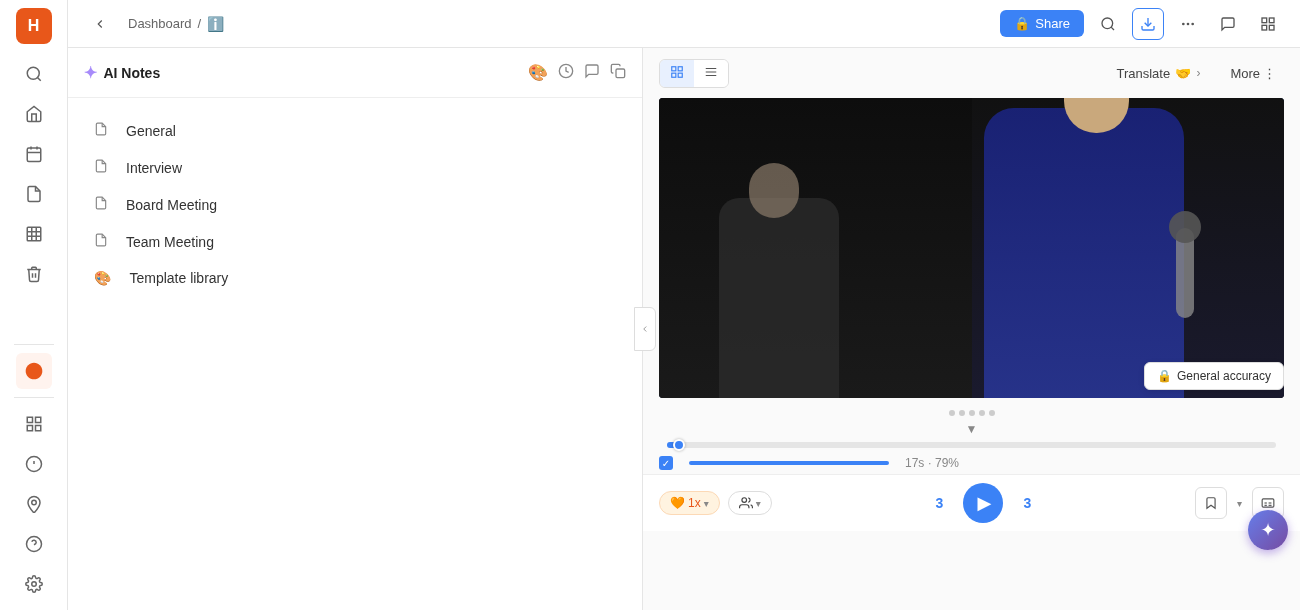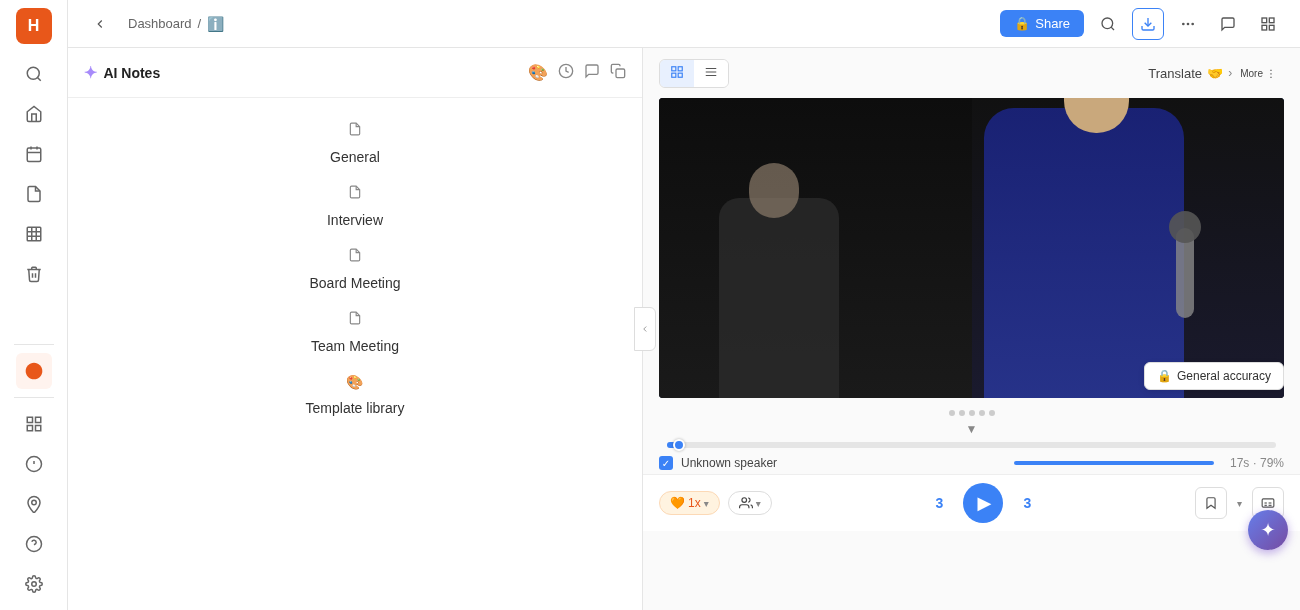--- a/index.html
+++ b/index.html
@@ -125,23 +125,23 @@
       font-size: 13px; color: #aaa;
       padding: 4px 0 20px 0;
     }
     .notes-list {
       list-style: none;
       display: flex;
       flex-direction: column;
       gap: 4px;
     }
     .notes-list-item {
-      display: flex; align-items: center; gap: 10px;
+      display: flex; align-items: center; gap: 18px;
       padding: 8px 10px; border-radius: 6px;
-      cursor: pointer; font-size: 14px; color: #333; flex-direction: column;
+      cursor: pointer; font-size: 14px; color: #333;
     }
     .notes-list-item .item-icon { font-size: 14px; color: #888; }
     .notes-list-item.template .item-icon { font-size: 14px; }
 
     
     .collapse-handle {
       position: absolute;
       right: -14px; top: 50%;
       transform: translateY(-50%);
       width: 22px; height: 44px;
@@ -159,39 +159,39 @@
       display: flex;
       flex-direction: column;
       overflow: hidden;
       position: relative;
     }
     .video-panel-toolbar {
       height: 50px;
       display: flex;
       align-items: center;
       padding: 0 16px;
-      gap: 0;
+      gap: 22px;
     }
     .view-toggle {
       display: flex; border: 1px solid #ddd; border-radius: 6px; overflow: hidden;
     }
     .view-toggle-btn {
       padding: 5px 10px; font-size: 14px; cursor: pointer;
       background: #fff; color: #555; border: none;
     }
     .view-toggle-btn.active { background: #e8f0fe; color: #3b82f6; }
     .panel-spacer { flex: 1; }
     .translate-btn {
       display: flex; align-items: center; gap: 5px;
       font-size: 13px; color: #444; cursor: pointer;
     }
     .chevron-icon { font-size: 12px; color: #888; }
     .more-btn {
       display: flex; align-items: center; gap: 3px;
-      font-size: 10px; color: #444; cursor: pointer;
+      font-size: 13px; color: #444; cursor: pointer;
       padding: 4px 8px; border-radius: 4px;
     }
 
     
     .video-area {
       position: relative;
       background: #000;
       margin: 0 16px;
       border-radius: 4px;
       overflow: hidden;
@@ -644,21 +644,20 @@
 
         <div style="position:relative; padding: 0 8px;">
           <div class="timeline-track">
             <div class="timeline-progress"></div>
             <div class="timeline-handle"></div>
           </div>
         </div>
 
         <div class="speaker-row">
           <div class="speaker-checkbox">✓</div>
-          <span class="speaker-label">Unknown speaker</span>
           <div class="speaker-bar" style="max-width:200px;"></div>
           <span class="speaker-duration">17s · 79%</span>
         </div>
       </div>
 
       <div class="bottom-controls">
         <button class="speed-btn">
           <span>🧡</span>
           <span>1x</span>
           <span class="chevron-down">▾</span>

